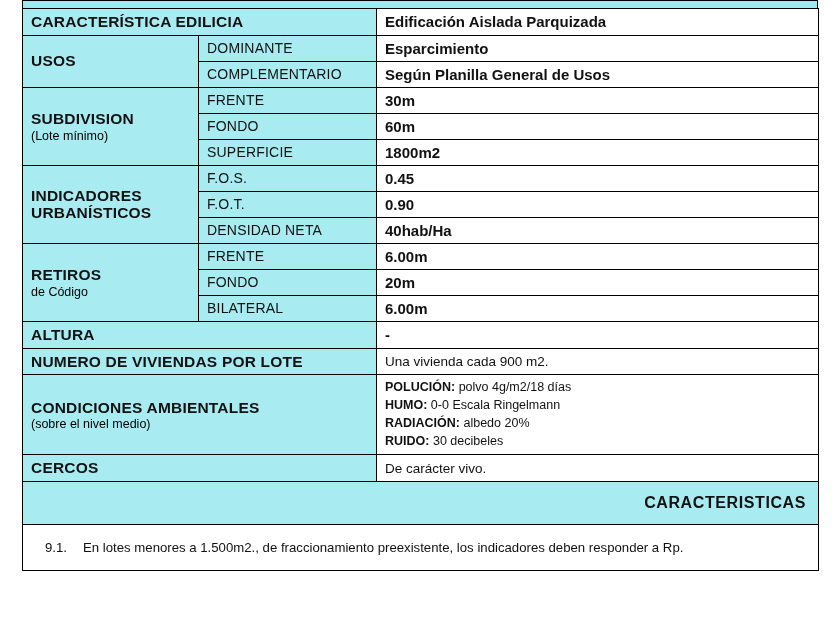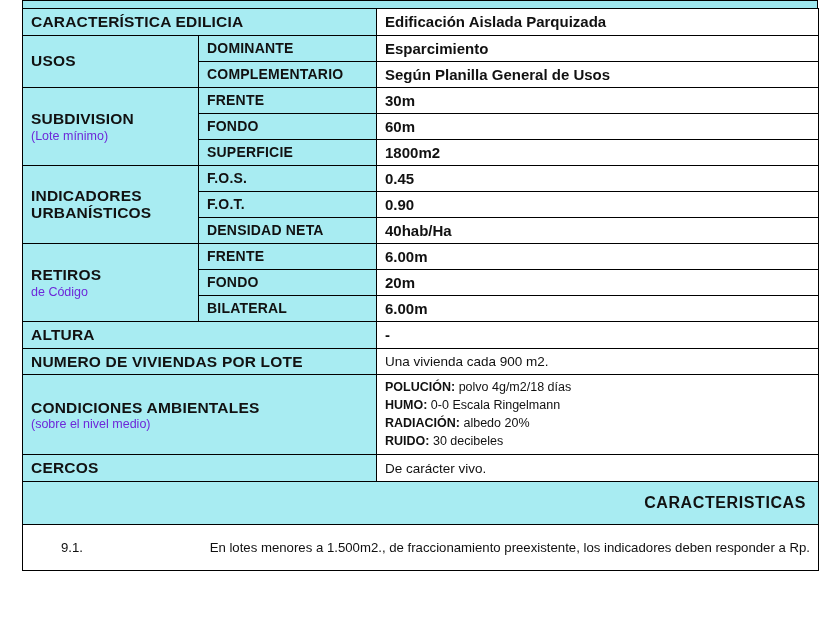--- a/index.html
+++ b/index.html
@@ -43,26 +43,26 @@
 
   .lbl-main {
     font-size: 15.5px;
     font-weight: bold;
     letter-spacing: 0.2px;
     line-height: 1.15;
   }
   .lbl-sub {
     font-size: 12.5px;
     font-weight: normal;
-    color: #6d28d9;
+    color: #000000;
     margin-top: 1px;
   }
   .lbl-mid {
     font-size: 14px;
-    font-weight: bold;
+    font-weight: normal;
     letter-spacing: 0.2px;
   }
   .val-strong {
     font-size: 15px;
     font-weight: bold;
   }
   .val-plain {
     font-size: 13.5px;
     font-weight: normal;
   }
@@ -271,21 +271,21 @@
         </td>
       </tr>
 
       <tr>
         <td class="cyan" colspan="3">
           <div class="char-head">CARACTERISTICAS</div>
         </td>
       </tr>
 
       <tr class="note-row">
-        <td colspan="3" class="clip" style="height:46px;text-align:right;">
+        <td colspan="3" class="clip" style="height:46px;">
           <div class="note">
             <div class="note-num">9.1.</div>
             <div class="note-txt">En lotes menores a 1.500m2., de fraccionamiento preexistente, los indicadores deben responder a Rp.</div>
           </div>
         </td>
       </tr>
 
     </tbody>
   </table>
 </div>

